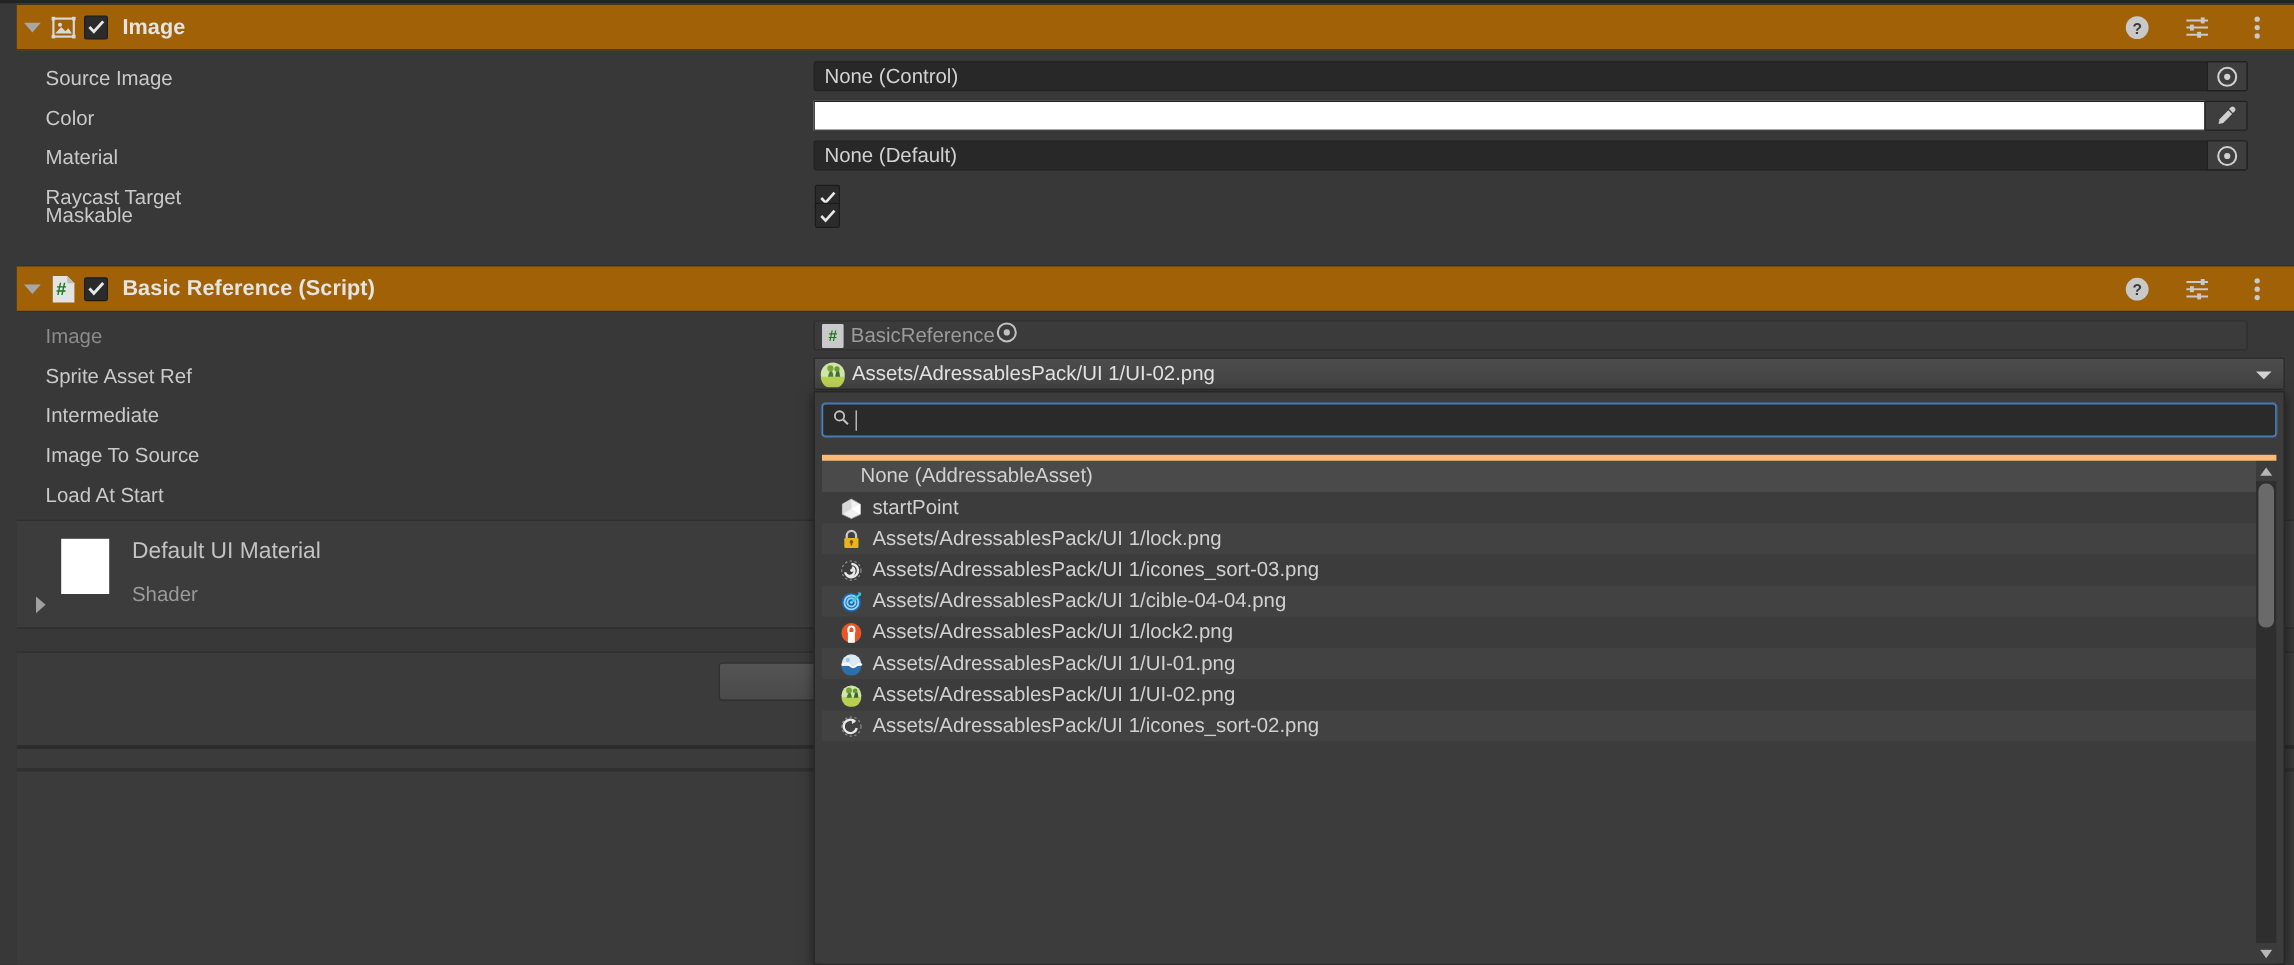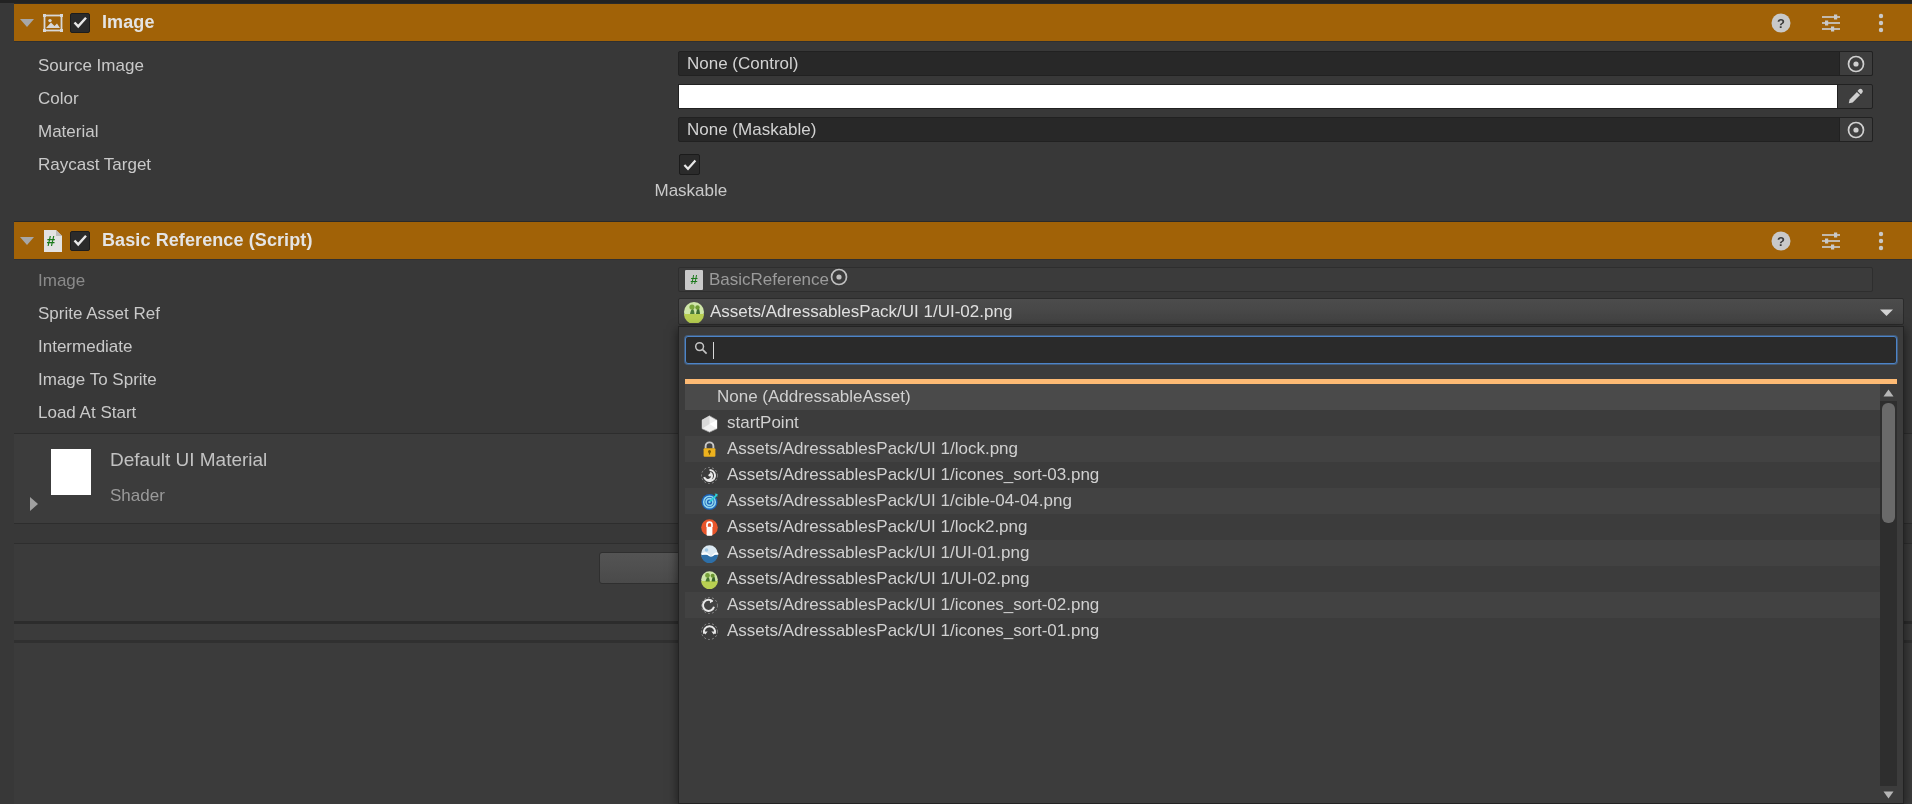--- a/index.html
+++ b/index.html
@@ -240,39 +240,39 @@
         <path d="M13.8 2.6 a2.3 2.3 0 0 1 3.3 3.3 l-1.3 1.3 -3.3-3.3z" fill="#d0d0d0"></path>
         <path d="M11.9 4.9 l3.2 3.2 -7.4 7.4 -3.9 0.8 0.8-3.9z" fill="#d0d0d0"></path>
       </svg>
     </div>
   </div>
 
   <div class="prop-row" style="top:115px;">
     <div class="prop-label">Material</div>
   </div>
   <div class="fieldcol objfield" style="top:117px; width:1195px;">
-    <span>None (Maskable)</span>
+    <span>None (Default)</span>
     <div class="picker">
       <svg width="20" height="20" viewBox="0 0 20 20">
           <circle cx="10" cy="10" r="7.5" fill="none" stroke="#d0d0d0" stroke-width="1.7"></circle>
           <circle cx="10" cy="10" r="2.6" fill="#d0d0d0"></circle>
         </svg>
     </div>
   </div>
 
   <div class="prop-row" style="top:148px;">
     <div class="prop-label">Raycast Target</div>
     <div class="ck-small">
       <svg width="14" height="12" viewBox="0 0 14 12">
           <path d="M1.4 6 L5 9.8 L12.4 1.6" fill="none" stroke="#e8e8e8" stroke-width="2.2"></path>
         </svg>
     </div>
   </div>
 
-  <div class="prop-row" style="top:181px;flex-direction:column;">
+  <div class="prop-row" style="top:163px;">
     <div class="prop-label">Maskable</div>
     <div class="ck-small">
       <svg width="14" height="12" viewBox="0 0 14 12">
           <path d="M1.4 6 L5 9.8 L12.4 1.6" fill="none" stroke="#e8e8e8" stroke-width="2.2"></path>
         </svg>
     </div>
   </div>
 
   <div class="comp-header" style="top:221px;">
     <div class="foldout">
@@ -333,21 +333,21 @@
   </div>
 
   <div class="prop-row" style="top:297px;">
     <div class="prop-label">Sprite Asset Ref</div>
   </div>
 
   <div class="prop-row" style="top:330px;">
     <div class="prop-label">Intermediate</div>
   </div>
   <div class="prop-row" style="top:363px;">
-    <div class="prop-label">Image To Sprite</div>
+    <div class="prop-label">Image To Source</div>
   </div>
   <div class="prop-row" style="top:396px;">
     <div class="prop-label">Load At Start</div>
   </div>
 
   <div class="addr-field">
     <div class="thumb">
       <svg width="22" height="22" viewBox="0 0 22 22">
         <circle cx="11" cy="11" r="10" fill="#cfe6a8"></circle>
         <path d="M1 13 a10 10 0 0 0 20 0 z" fill="#b8cf52"></path>
@@ -490,31 +490,20 @@
           <span class="ico">
             <svg width="19" height="19" viewBox="0 0 19 19">
               <circle cx="9.5" cy="9.5" r="8" fill="none" stroke="#8e8e8e" stroke-width="1" stroke-dasharray="2 2"></circle>
               <path d="M12.6 5.4 a5.6 5.6 0 1 0 1.4 5.4" fill="none" stroke="#e8e8e8" stroke-width="2"></path>
               <path d="M9.8 3.2 l3.4 2 -3.2 2.1z" fill="#e8e8e8"></path>
             </svg>
           </span>
           <span class="txt">Assets/AdressablesPack/UI 1/icones_sort-02.png</span>
         </div>
 
-        <div class="row even">
-          <span class="ico">
-            <svg width="19" height="19" viewBox="0 0 19 19">
-              <circle cx="9.5" cy="9.5" r="8" fill="none" stroke="#8e8e8e" stroke-width="1" stroke-dasharray="2 2"></circle>
-              <path d="M4.2 11.6 a5.6 5.6 0 1 1 10.6 0" fill="none" stroke="#e8e8e8" stroke-width="2"></path>
-              <path d="M3 9.4 l2.4 3.2 2.2-3.2z" fill="#e8e8e8"></path>
-              <path d="M11.4 9.4 l2.4 3.2 2.2-3.2z" fill="#e8e8e8"></path>
-            </svg>
-          </span>
-          <span class="txt">Assets/AdressablesPack/UI 1/icones_sort-01.png</span>
-        </div>
 
       </div>
 
       <div class="sbar">
         <div class="sb-up">
           <svg width="11" height="8" viewBox="0 0 11 8">
               <path d="M5.5 0.5 L10.5 7.5 L0.5 7.5z" fill="#b6b6b6"></path>
             </svg>
         </div>
         <div class="sb-track">

